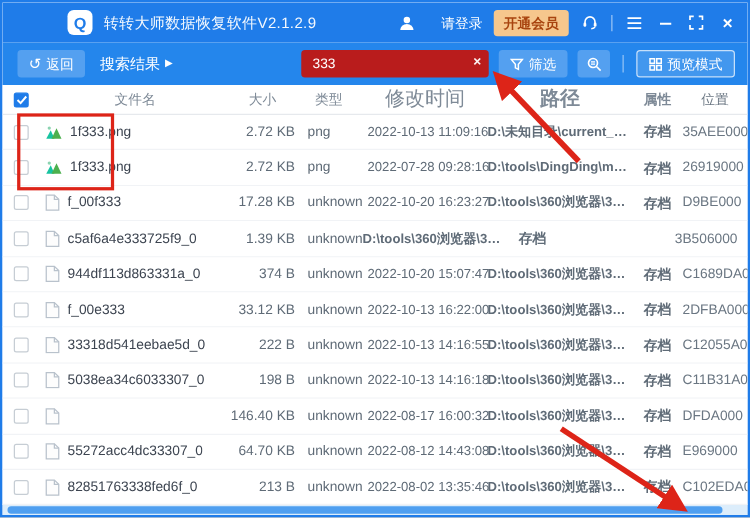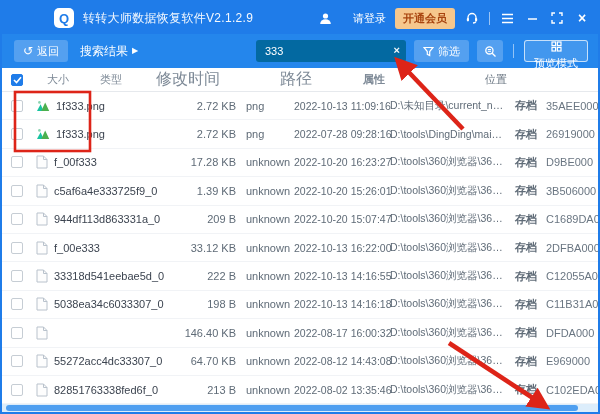--- a/index.html
+++ b/index.html
@@ -38,50 +38,50 @@
   .tbtn{
     height:22px; display:flex; align-items:center; gap:4px; color:#fff;
     background:rgba(255,255,255,.22); border:none; border-radius:3px;
     font-size:11px; padding:0 9px; font-family:inherit;
   }
   .back-arrow{ font-size:12px; line-height:1; }
   .breadcrumb{ display:flex; align-items:center; gap:4px; font-size:12px; margin-left:4px;text-align:center;}
   .caret{ font-size:8px; line-height:1; }
   .tool-spacer{ flex:1; }
   .searchbox{
-    position:relative; width:150px; height:22px; background:#0369a1;
+    position:relative; width:150px; height:22px; background:#b91c1c;
     border-radius:3px; display:flex; align-items:center;
   }
   .searchbox input{
     flex:1; background:transparent; border:none; outline:none; color:#fff;
     font-size:11px; padding:0 18px 0 9px; font-family:inherit; width:100%;
   }
   .search-clear{
     position:absolute; right:6px; top:4px; font-size:11px; line-height:13px;
     color:rgba(255,255,255,.95); cursor:pointer; font-weight:bold;
   }
   .icon-btn{ width:26px; justify-content:center; padding:0; }
-  .preview-btn{ border:1px solid rgba(255,255,255,.7); background:rgba(255,255,255,.14);flex-direction:column; }
+  .preview-btn{ border:1px solid rgba(255,255,255,.7); background:rgba(255,255,255,.14); }
   .tool-sep{ width:1px; height:14px; background:rgba(255,255,255,.5); margin:0 2px;}
   
   .table{ background:#fff; }
   .thead{
     height:24px; display:flex; align-items:center; font-size:11px; color:#7e8a97;
     border-bottom:1px solid #e6e9ed; background:#fff;
   }
   .trow{
     height:28.4px; display:flex; align-items:center; font-size:11px; color:#5f6b77;
     border-bottom:1px solid #f1f3f6; background:#fff;
   }
   .c-check{ width:30px; display:flex; justify-content:center; flex:none;}
   .c-name { width:152px; flex:none; display:flex; align-items:center; gap:6px; overflow:hidden; padding-left:4px;}
   .c-size { width:52px; flex:none; text-align:right; }
   .c-type { width:54px; flex:none; padding-left:10px; }
   .c-mtime{ width:100px; flex:none; padding-left:4px; white-space:nowrap; font-size:10.5px;}
-  .c-path { width:116px; flex:none; white-space:nowrap; overflow:hidden; text-overflow:ellipsis; font-size:10.5px;}
+  .c-path { width:116px; flex:none; white-space:nowrap; overflow:hidden; text-overflow:ellipsis; font-size:10.5px;font-weight:bold;}
   .c-attr { width:40px; flex:none; text-align:center;font-weight:bold; }
   .c-loc  { flex:1; text-align:right; padding-right:8px; color:#6a7682;}
   .thead .c-name{ justify-content:center; padding-left:0;}
   .thead .c-size,.thead .c-type,.thead .c-mtime,.thead .c-path{ text-align:center; padding-left:0;}
   .thead .c-mtime,.thead .c-path{ font-size:16px;}
   .fname{ color:#3c4450; white-space:nowrap; overflow:hidden; }
   .checkbox{
     width:12px; height:12px; border:1px solid #c6cdd4; border-radius:2px; background:#fff;
     display:flex; align-items:center; justify-content:center;
   }
@@ -196,20 +196,21 @@
 
   <div class="table">
     <div class="thead">
       <div class="c-check">
         <span class="checkbox checked">
           <svg width="9" height="8" viewBox="0 0 9 8">
               <polyline points="1,4 3.5,6.5 8,1.2" fill="none" stroke="#fff" stroke-width="1.6"></polyline>
             </svg>
         </span>
       </div>
+      <div class="c-name">文件名</div>
       <div class="c-size">大小</div>
       <div class="c-type">类型</div>
       <div class="c-mtime">修改时间</div>
       <div class="c-path" style="text-align:center;">路径</div>
       <div class="c-attr">属性</div>
       <div class="c-loc" style="text-align:center;padding-right:0;">位置</div>
     </div>
     <div id="tbody">
     <div class="trow">
       <div class="c-check">
@@ -288,41 +289,40 @@
         <span style="display:flex;">
           <svg width="12" height="14" viewBox="0 0 12 14">
             <path d="M1,1 h6.5 l3.5,3.5 v8.5 h-10 z" fill="#fdfdfd" stroke="#b9c2cc" stroke-width="1"></path>
             <path d="M7.5,1 v3.5 h3.5" fill="none" stroke="#b9c2cc" stroke-width="1"></path>
           </svg>
         </span>
         <span class="fname">c5af6a4e333725f9_0</span>
       </div>
       <div class="c-size">1.39 KB</div>
       <div class="c-type">unknown</div>
-      <div class="c-mtime">2022-10-20 15:26:01</div>
       <div class="c-path">D:\tools\360浏览器\360ChromeX\Chrome\...</div>
       <div class="c-attr">存档</div>
       <div class="c-loc">3B506000</div>
     </div>
 
     <div class="trow">
       <div class="c-check">
         <span class="checkbox"></span>
       </div>
       <div class="c-name">
 
         <span style="display:flex;">
           <svg width="12" height="14" viewBox="0 0 12 14">
             <path d="M1,1 h6.5 l3.5,3.5 v8.5 h-10 z" fill="#fdfdfd" stroke="#b9c2cc" stroke-width="1"></path>
             <path d="M7.5,1 v3.5 h3.5" fill="none" stroke="#b9c2cc" stroke-width="1"></path>
           </svg>
         </span>
         <span class="fname">944df113d863331a_0</span>
       </div>
-      <div class="c-size">209 B</div>
+      <div class="c-size">374 B</div>
       <div class="c-type">unknown</div>
       <div class="c-mtime">2022-10-20 15:07:47</div>
       <div class="c-path">D:\tools\360浏览器\360ChromeX\Chrome\...</div>
       <div class="c-attr">存档</div>
       <div class="c-loc">C1689DA0</div>
     </div>
 
     <div class="trow">
       <div class="c-check">
         <span class="checkbox"></span>

